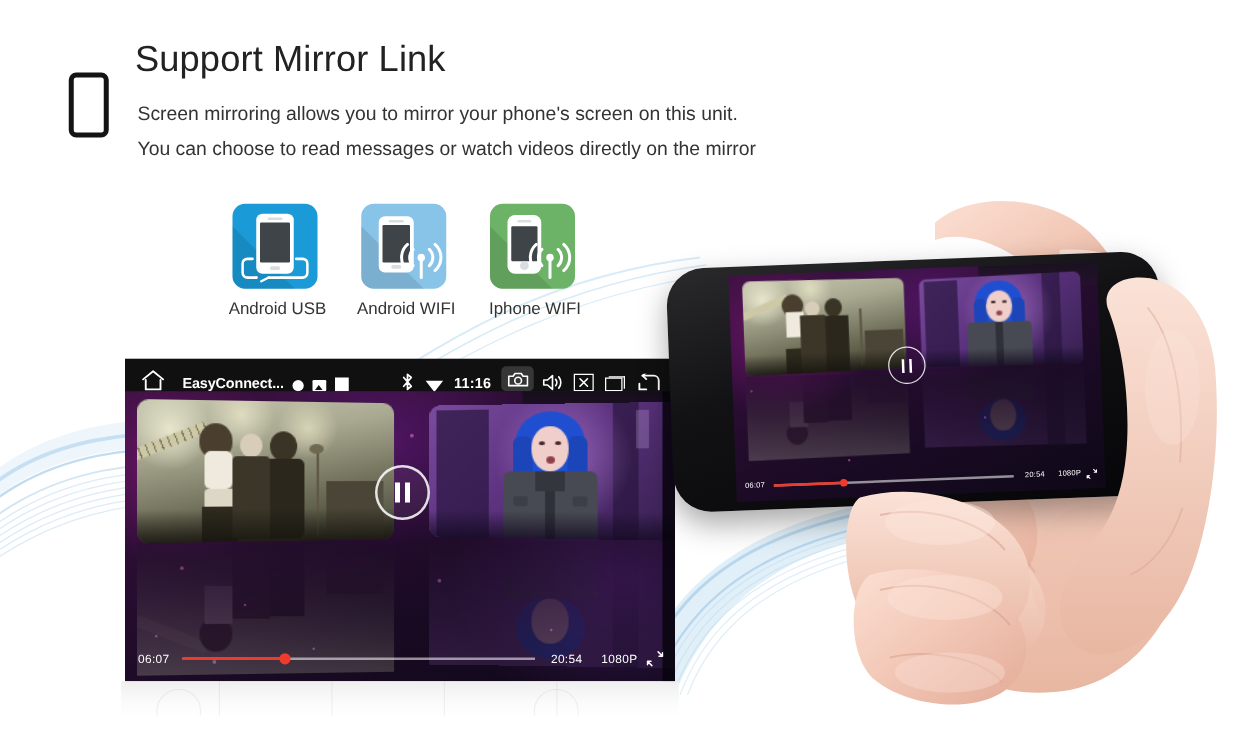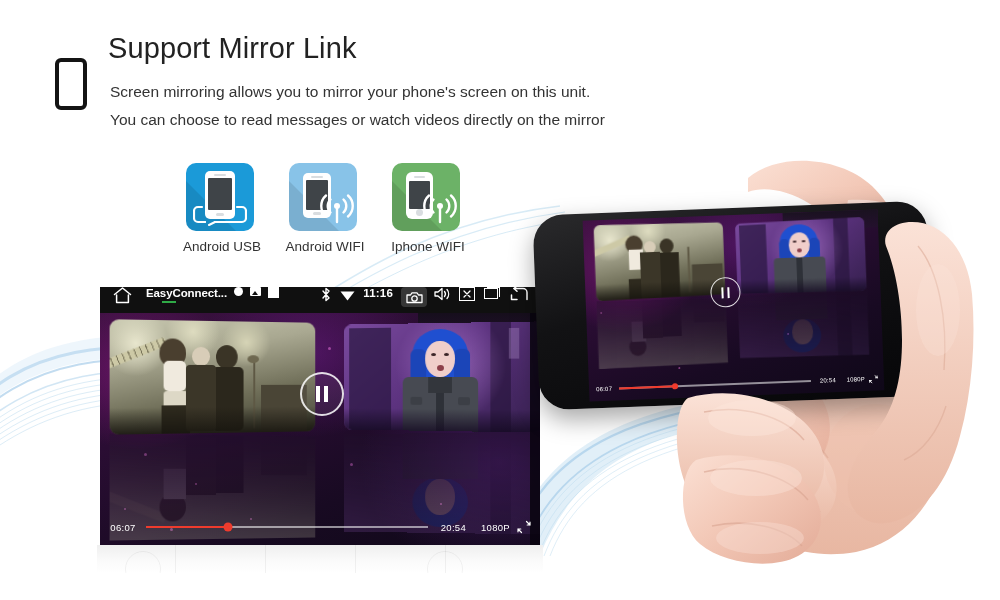--- a/index.html
+++ b/index.html
@@ -63,21 +63,21 @@
     overflow:hidden;
   }
   .hu-bezel-bottom .ghost{
     position:absolute;border:1.5px solid rgba(0,0,0,.05);border-radius:50%;
   }
   .hu-bezel-bottom .gline{position:absolute;top:0;width:1px;height:28px;background:rgba(0,0,0,.05);}
 
   
   .statusbar{
     position:absolute;left:0;top:0;width:440px;height:26px;background:#101010;
-    display:flex;align-items:flex-start;color:#fff;
+    display:flex;align-items:flex-end;color:#fff;
   }
   .sb-home{margin-left:13px;width:19px;height:17px;}
   .sb-app{
     margin-left:14px;font-size:11.5px;font-weight:bold;color:#fff;letter-spacing:-.1px;
     white-space:nowrap;position:relative;
   }
   .sb-app .underline{
     position:absolute;left:16px;bottom:-4px;width:14px;height:2px;background:#2faa46;
   }
   .sb-dot{margin-left:7px;width:9px;height:9px;border-radius:50%;background:#fff;}

